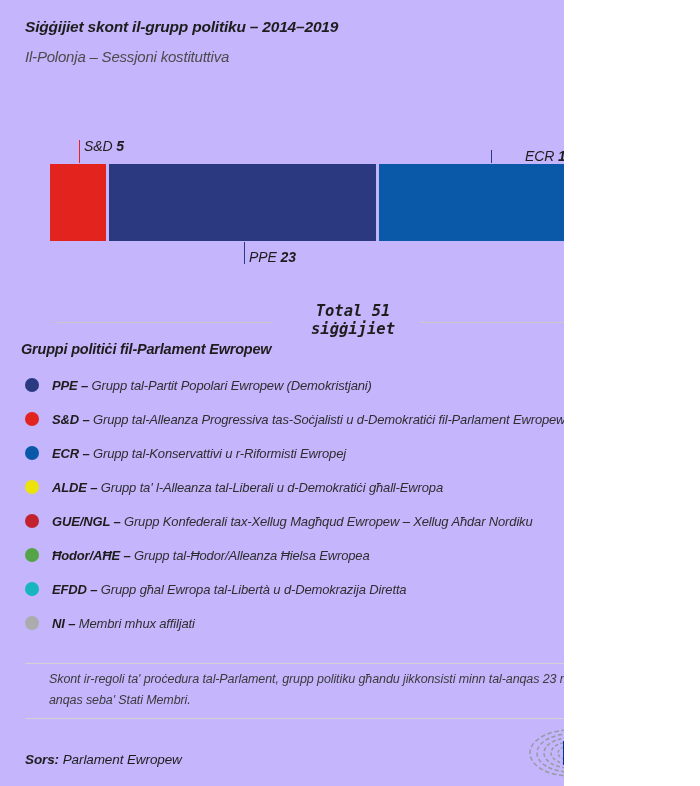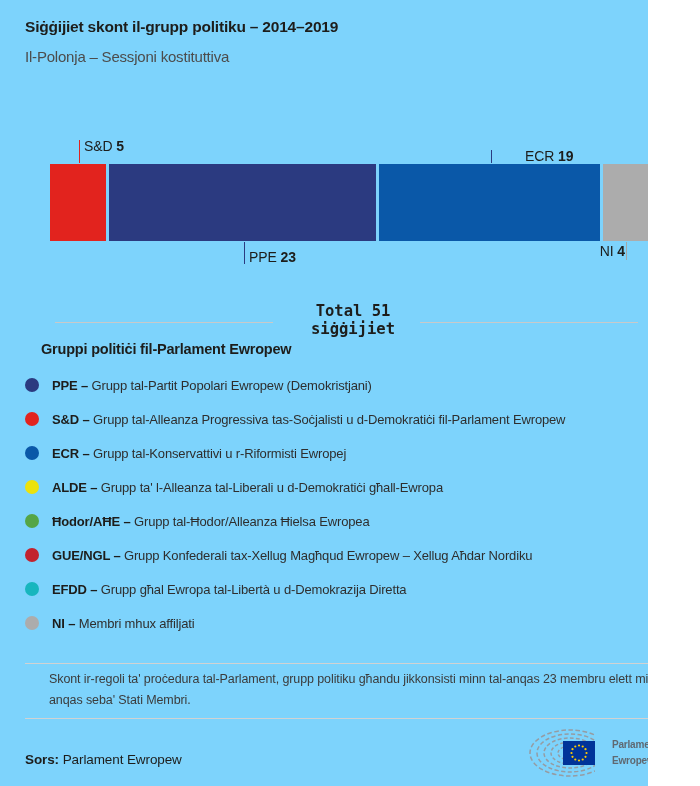--- a/index.html
+++ b/index.html
@@ -1,31 +1,31 @@
 <!DOCTYPE html>
 <html><head>
 <meta charset="utf-8">
 <style>
   html,body{margin:0;padding:0;background:#fff;}
   .page{
-    position:relative;width:648px;height:786px;background:#7dd3fc;overflow:hidden;
-    font-family:"Liberation Sans",sans-serif;color:#1d1d1b;
+    position:relative;width:564px;height:786px;background:#c4b5fd;overflow:hidden;
+    font-family:"Liberation Sans",sans-serif;color:#1d1d1b;font-style:italic;
   }
   .abs{position:absolute;}
   .title{left:25px;top:18px;font-size:15.5px;font-weight:700;letter-spacing:-0.2px;}
   .subtitle{left:25px;top:48px;font-size:15px;font-weight:400;color:#4c4c4c;letter-spacing:-0.2px;text-align:center;}
   .seg{position:absolute;}
   .callout-line{position:absolute;width:1px;}
   .callout-label{position:absolute;font-size:14px;color:#1d1d1b;white-space:nowrap;letter-spacing:-0.1px;}
   .callout-label .num{font-weight:700;}
   .total-wrap{left:3px;top:302px;width:700px;text-align:center;
     font-family:"DejaVu Sans Mono",monospace;font-weight:700;font-size:15.5px;line-height:18px;color:#1d1d1b;}
   .flank{position:absolute;top:322px;height:1px;background:#c9c9c9;width:218px;}
   .flank.left{left:55px;} .flank.right{left:420px;}
-  .legend-heading{left:41px;top:341px;font-size:14.5px;font-weight:700;letter-spacing:-0.2px;}
+  .legend-heading{left:21px;top:341px;font-size:14.5px;font-weight:700;letter-spacing:-0.2px;}
   .legend-list{position:absolute;left:25px;top:368px;width:665px;margin:0;padding:0;list-style:none;}
   .legend-item{height:34px;display:flex;align-items:center;}
   .dot{width:14px;height:14px;border-radius:50%;margin-right:13px;flex:none;}
   .legend-text{font-size:13px;color:#2e2e2e;white-space:nowrap;letter-spacing:-0.15px;}
   .legend-text .abbr{font-weight:700;color:#1d1d1b;}
   .sep{position:absolute;left:25px;width:650px;height:1px;background:#d2d2d2;}
   .sep1{top:663px;} .sep2{top:718px;}
   .note{left:25px;top:669px;width:648px;font-size:12.5px;line-height:21px;color:#3b3b3b;letter-spacing:-0.1px;margin-left:24px;}
   .source{left:25px;top:752px;font-size:13.5px;color:#1d1d1b;letter-spacing:-0.1px;}
   .source .lbl{font-weight:700;}
@@ -74,26 +74,26 @@
       </li>
       <li class="legend-item">
         <span class="dot" style="background: rgb(10, 88, 168);"></span>
         <span class="legend-text"><span class="abbr">ECR – </span><span>Grupp tal-Konservattivi u r-Riformisti Ewropej</span></span>
       </li>
       <li class="legend-item">
         <span class="dot" style="background: rgb(236, 226, 12);"></span>
         <span class="legend-text"><span class="abbr">ALDE – </span><span>Grupp ta' l-Alleanza tal-Liberali u d-Demokratiċi għall-Ewropa</span></span>
       </li>
       <li class="legend-item">
+        <span class="dot" style="background: rgb(194, 34, 46);"></span>
+        <span class="legend-text"><span class="abbr">GUE/NGL – </span><span>Grupp Konfederali tax-Xellug Magħqud Ewropew – Xellug Aħdar Nordiku</span></span>
+      </li>
+      <li class="legend-item">
         <span class="dot" style="background: rgb(85, 165, 70);"></span>
         <span class="legend-text"><span class="abbr">Ħodor/AĦE – </span><span>Grupp tal-Ħodor/Alleanza Ħielsa Ewropea</span></span>
-      </li>
-      <li class="legend-item">
-        <span class="dot" style="background: rgb(194, 34, 46);"></span>
-        <span class="legend-text"><span class="abbr">GUE/NGL – </span><span>Grupp Konfederali tax-Xellug Magħqud Ewropew – Xellug Aħdar Nordiku</span></span>
       </li>
       <li class="legend-item">
         <span class="dot" style="background: rgb(23, 182, 190);"></span>
         <span class="legend-text"><span class="abbr">EFDD – </span><span>Grupp għal Ewropa tal-Libertà u d-Demokrazija Diretta</span></span>
       </li>
       <li class="legend-item">
         <span class="dot" style="background: rgb(172, 172, 172);"></span>
         <span class="legend-text"><span class="abbr">NI – </span><span>Membri mhux affiljati</span></span>
       </li>
     </ul>

